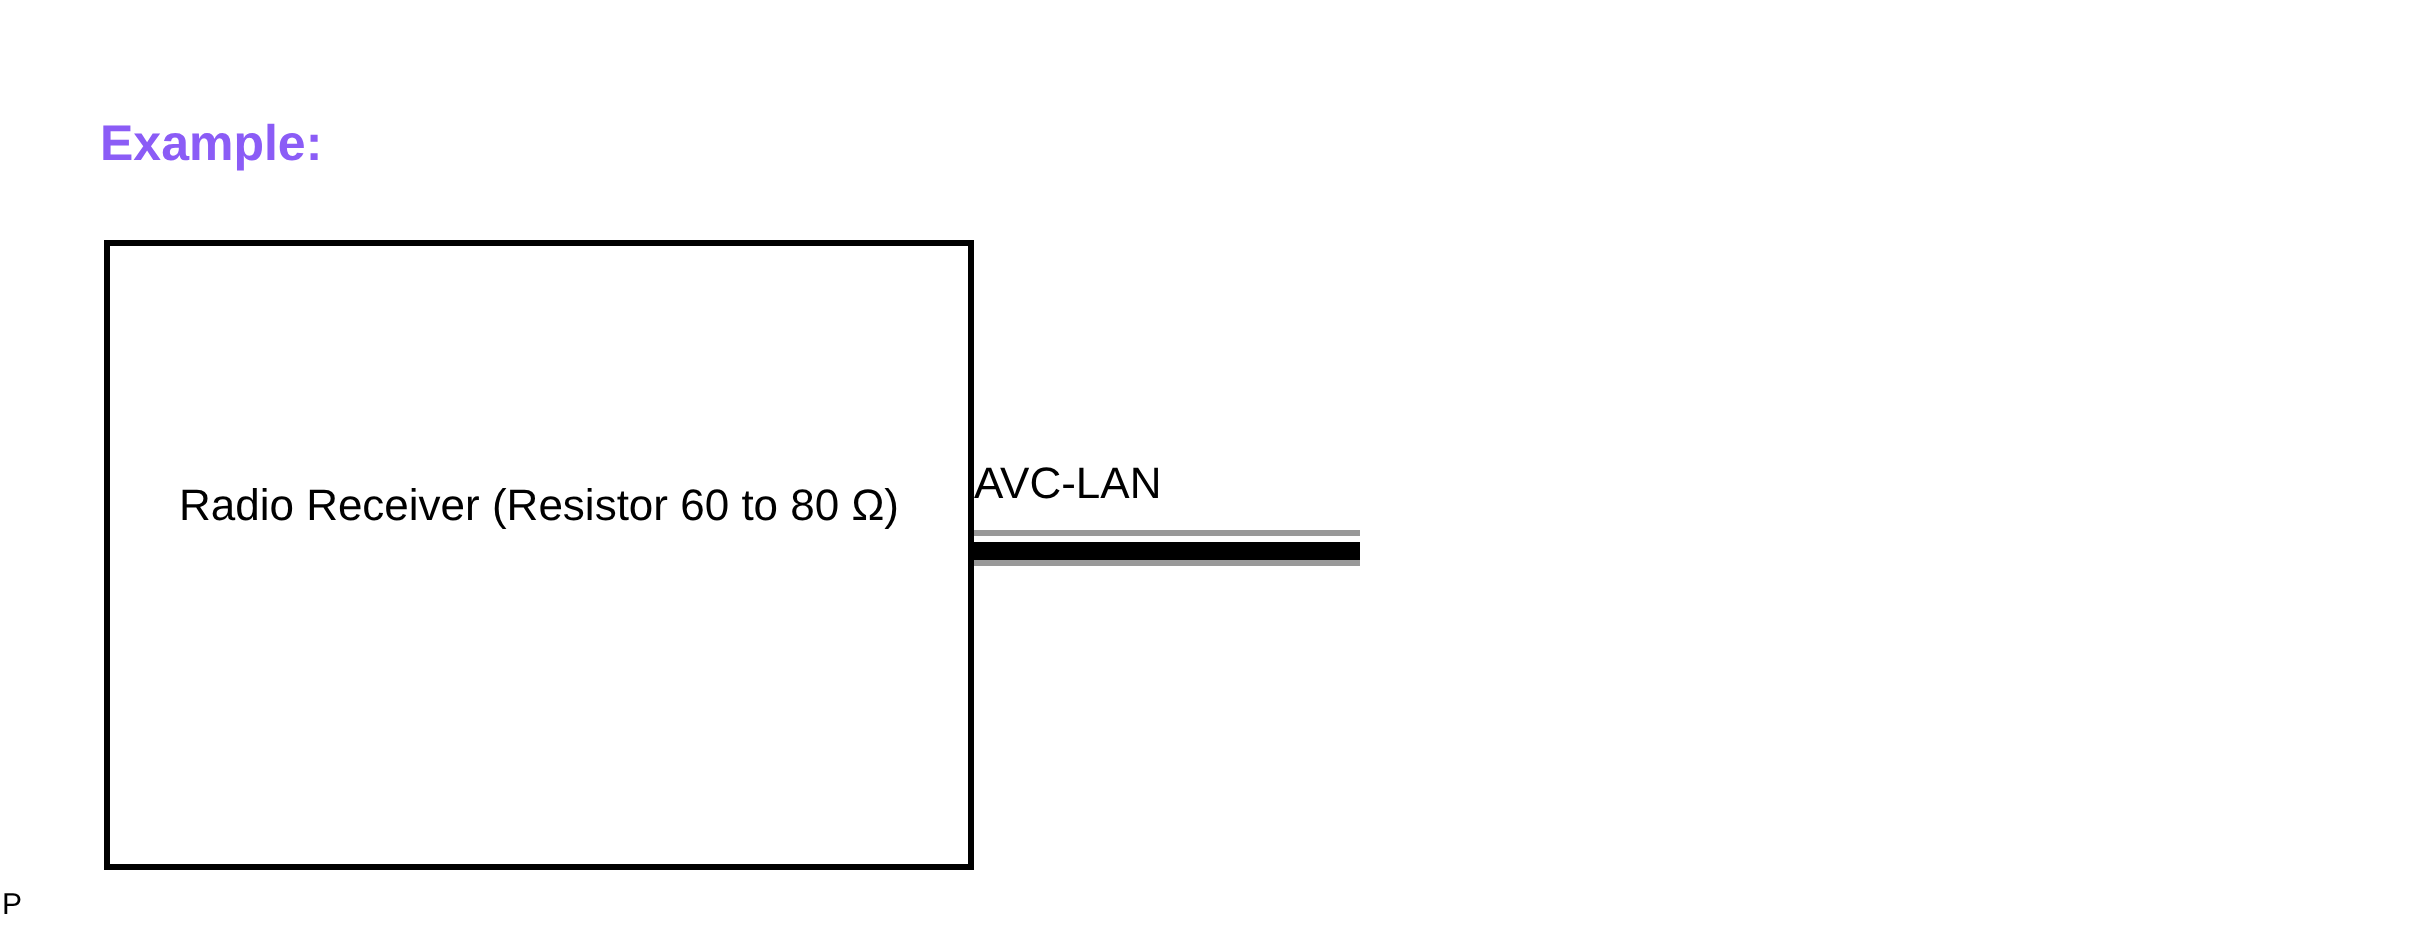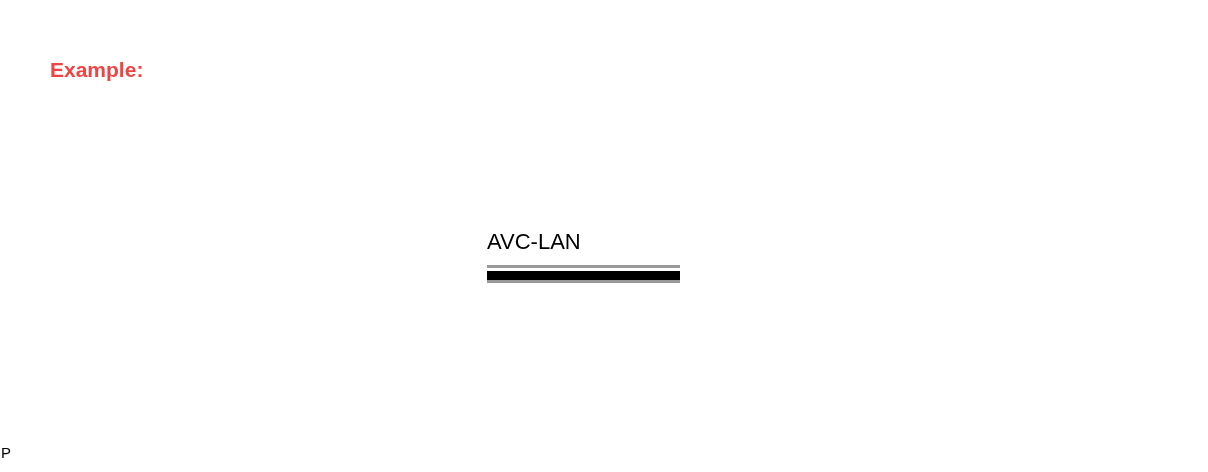--- a/index.html
+++ b/index.html
@@ -13,23 +13,23 @@
     height: 472px;
     background: #ffffff;
     font-family: "Liberation Sans", sans-serif;
     color: #000000;
     overflow: hidden;
   }
   .heading {
     position: absolute;
     left: 50px;
     top: 58px;
-    font-size: 21px;
+    font-size: 25px;
     font-weight: bold;
-    color: #ef4444;
+    color: #8b5cf6;
     white-space: nowrap;
   }
   .node-box {
     position: absolute;
     top: 120px;
     width: 435px;
     height: 315px;
     border: 3px solid #000000;
     box-sizing: border-box;
     background: #ffffff;
@@ -77,20 +77,23 @@
     color: #000000;
   }
 </style>
 </head>
 <body>
 
 <div class="canvas">
 
   <div class="heading">Example:</div>
 
+  <div class="node-box node-box--left">
+    <div class="node-label">Radio Receiver (Resistor 60 to 80 Ω)</div>
+  </div>
 
   <div class="bus-label">AVC-LAN</div>
 
   <div class="bus">
     <div class="bus-stripe bus-stripe--thin"></div>
     <div class="bus-stripe bus-stripe--gap"></div>
     <div class="bus-stripe bus-stripe--thick"></div>
     <div class="bus-stripe bus-stripe--shadow"></div>
   </div>
 

